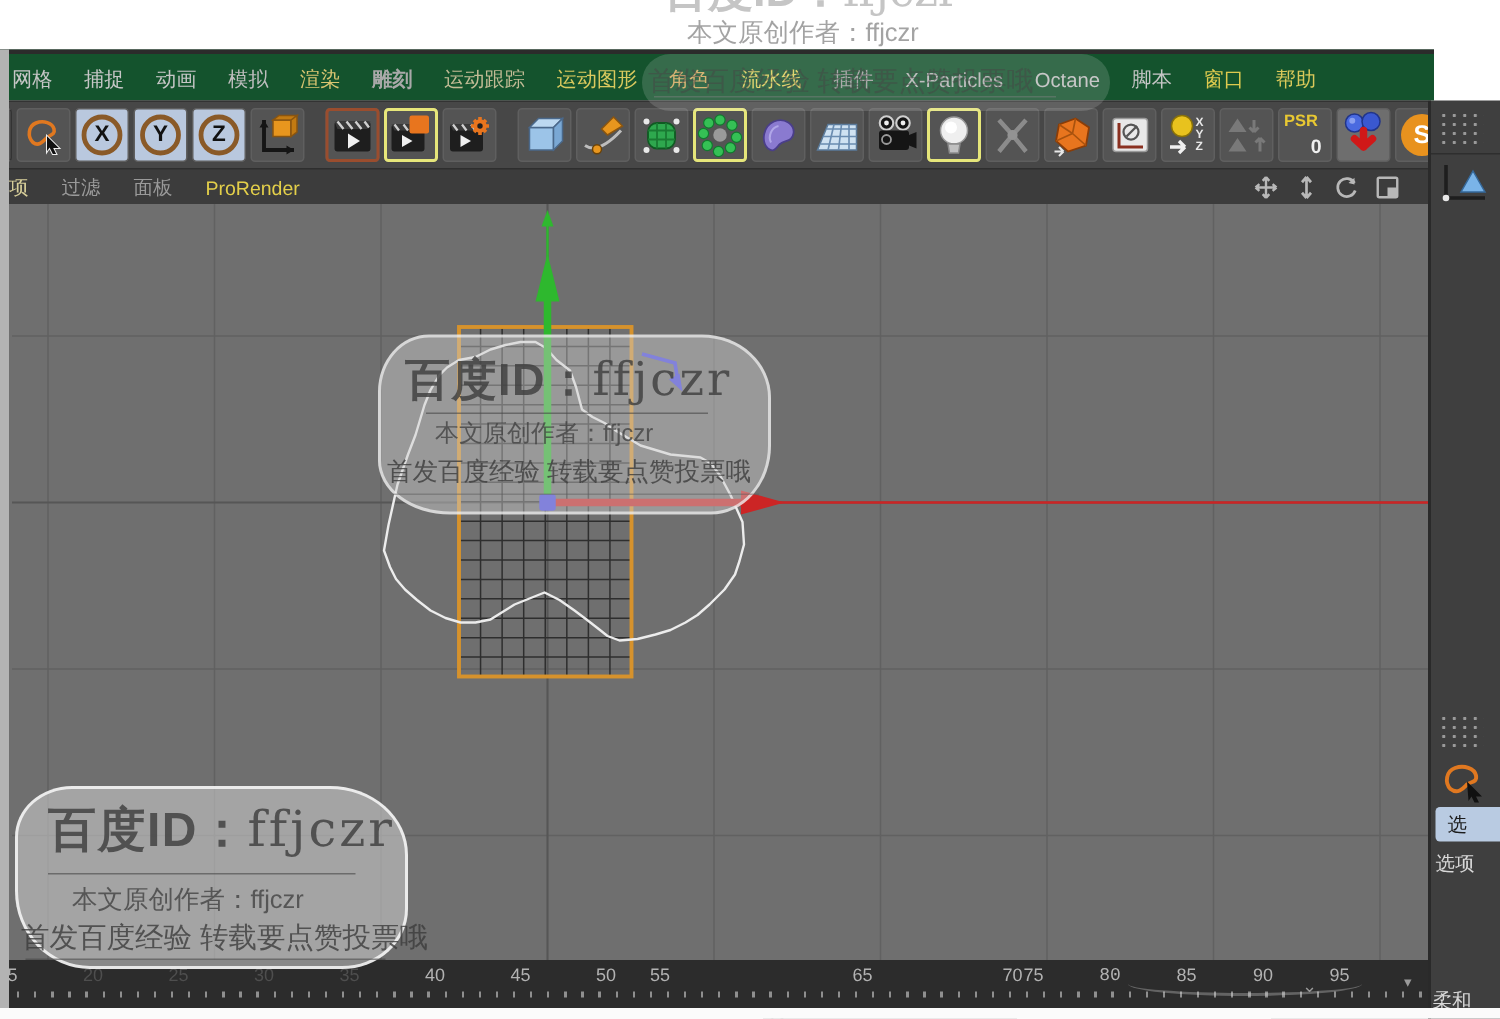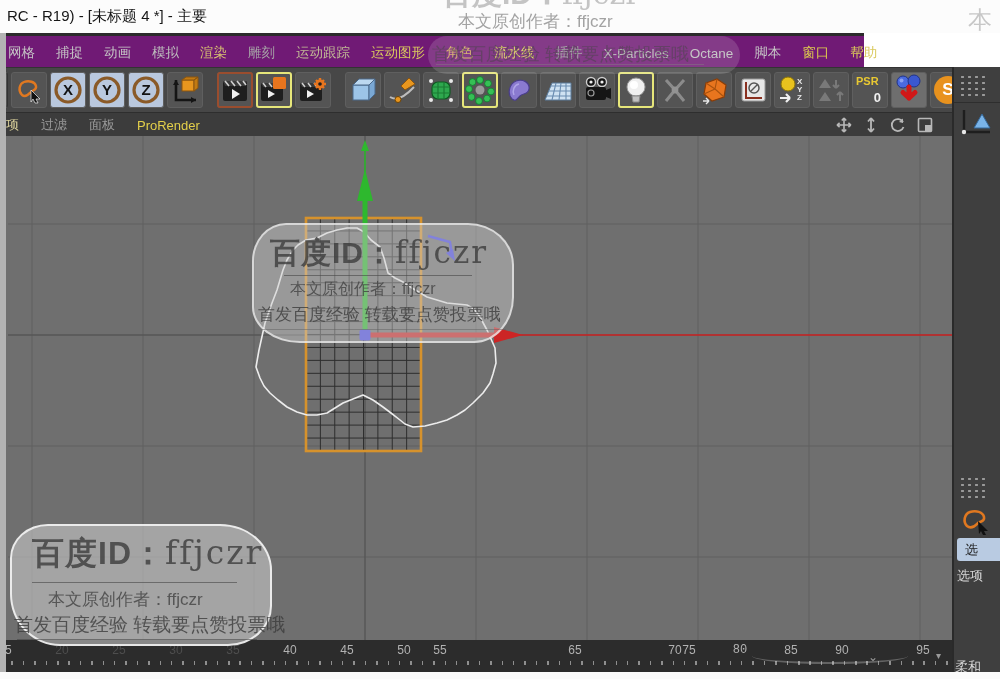--- a/index.html
+++ b/index.html
@@ -6,21 +6,21 @@
   html,body { width:1000px; height:679px; overflow:hidden; background:#fff;
     font-family:"Liberation Sans","DejaVu Sans",sans-serif; }
   #app { position:relative; width:1000px; height:679px; background:#fff; }
 
   
   #titlebar { position:absolute; left:0; top:0; width:1000px; height:33px; background:#fcfcfc; }
   #title-text { position:absolute; left:7px; top:7px; font-size:15px; color:#161616; white-space:nowrap; }
   #corner-wm { position:absolute; right:8px; top:4px; font-size:24px; color:rgba(120,120,120,.4); }
 
   
-  #menubar { position:absolute; left:0; top:33px; width:864px; height:34px; background:#701a75; border-top:3px solid #2b2b2b; }
+  #menubar { position:absolute; left:0; top:33px; width:956px; height:34px; background:#14532d; border-top:3px solid #2b2b2b; }
   #menu-items { position:absolute; left:8px; top:3px; height:28px; display:flex; align-items:center; gap:21px; }
   .menu-item { font-size:13.5px; white-space:nowrap; cursor:default; }
 
   #toolbar { position:absolute; left:0; top:67px; width:952px; height:45px; background:#474747; border-top:1px solid #333; display:flex; align-items:center; gap:3px; padding-left:8px; }
   .tbtn { width:36px; height:36px; background:#545454; border:1px solid #5f5f5f; border-radius:3px; position:relative; flex:0 0 auto; display:flex; align-items:center; justify-content:center; }
   .tbtn.lockbtn { background:#b9c8de; }
   .tbtn.active { outline:2px solid #e6e67a; outline-offset:-2px; }
   .tbtn.pressed { background:#6e6e6e; }
   .tbtn.sliver { width:8px; margin-left:-8px; border-right:1px solid #333; }
   .tgap { width:8px; flex:0 0 auto; }
@@ -81,34 +81,30 @@
   #tl-wm-arc { position:absolute; left:752px; top:8px; width:156px; height:16px; border-bottom:2px solid rgba(230,230,230,.30); border-radius:0 0 70% 70%; }
 
   #leftstrip { position:absolute; left:0; top:33px; width:6px; height:639px; background:#b3b3b3; z-index:50; }
   #bottomstrip { position:absolute; left:0; top:672px; width:1000px; height:7px; background:#fbfbfb; z-index:55; }
 </style>
 </head>
 <body>
 
 <div id="app">
 
-  <div id="titlebar">
-    <span id="title-text">RC - R19) - [未标题 4 *] - 主要</span>
-    <span id="corner-wm">本</span>
-  </div>
 
   <div id="menubar">
     <div id="menu-items">
 
     <span class="menu-item" style="color: rgb(198, 198, 198);">网格</span>
         <span class="menu-item" style="color: rgb(198, 198, 198);">捕捉</span>
         <span class="menu-item" style="color: rgb(198, 198, 198);">动画</span>
         <span class="menu-item" style="color: rgb(189, 189, 189);">模拟</span>
         <span class="menu-item" style="color: rgb(217, 197, 113);">渲染</span>
-        <span class="menu-item" style="color: rgb(169, 169, 169);">雕刻</span>
+        <span class="menu-item" style="color: rgb(169, 169, 169); font-weight: bold;">雕刻</span>
         <span class="menu-item" style="color: rgb(194, 187, 149);">运动跟踪</span>
         <span class="menu-item" style="color: rgb(217, 201, 94);">运动图形</span>
         <span class="menu-item" style="color: rgb(211, 169, 94);">角色</span>
         <span class="menu-item" style="color: rgb(224, 208, 90);">流水线</span>
         <span class="menu-item" style="color: rgb(159, 159, 159);">插件</span>
         <span class="menu-item" style="color: rgb(181, 181, 181);">X-Particles</span>
         <span class="menu-item" style="color: rgb(192, 192, 192);">Octane</span>
         <span class="menu-item" style="color: rgb(198, 198, 198);">脚本</span>
         <span class="menu-item" style="color: rgb(221, 201, 78);">窗口</span>
         <span class="menu-item" style="color: rgb(217, 200, 90);">帮助</span>
@@ -457,21 +453,21 @@
         <span class="tl-label" style="left: 333px;">45</span>
         <span class="tl-label" style="left: 390px;">50</span>
         <span class="tl-label" style="left: 426px;">55</span>
         <span class="tl-label" style="left: 504px; margin-top: 33px;">60</span>
         <span class="tl-label" style="left: 561px;">65</span>
         <span class="tl-label" style="left: 618px; margin-left: 43px;">70</span>
         <span class="tl-label" style="left: 675px;">75</span>
         <span class="tl-label" style="left: 726px; font-family: Liberation Mono, monospace;">80</span>
         <span class="tl-label" style="left: 777px;">85</span>
         <span class="tl-label" style="left: 828px;">90</span>
-        <span class="tl-label" style="left: 909px;">95</span>
+        <span class="tl-label" style="left: 879px;">95</span>
       </div>
     <div id="tl-ticks"></div>
     <div id="tl-wm-arc"></div>
     <span id="tl-chevron">⌄</span>
     <span id="tl-dropdown">▾</span>
   </div>
 
   <div id="wm-bl" class="stamp">
     <div class="wm-big" style="position:absolute;left:20px;top:6px;">
       <span class="b" style="font-size:32px;">百度ID：</span><span class="id" style="font-size:33px;">ffjczr</span>

